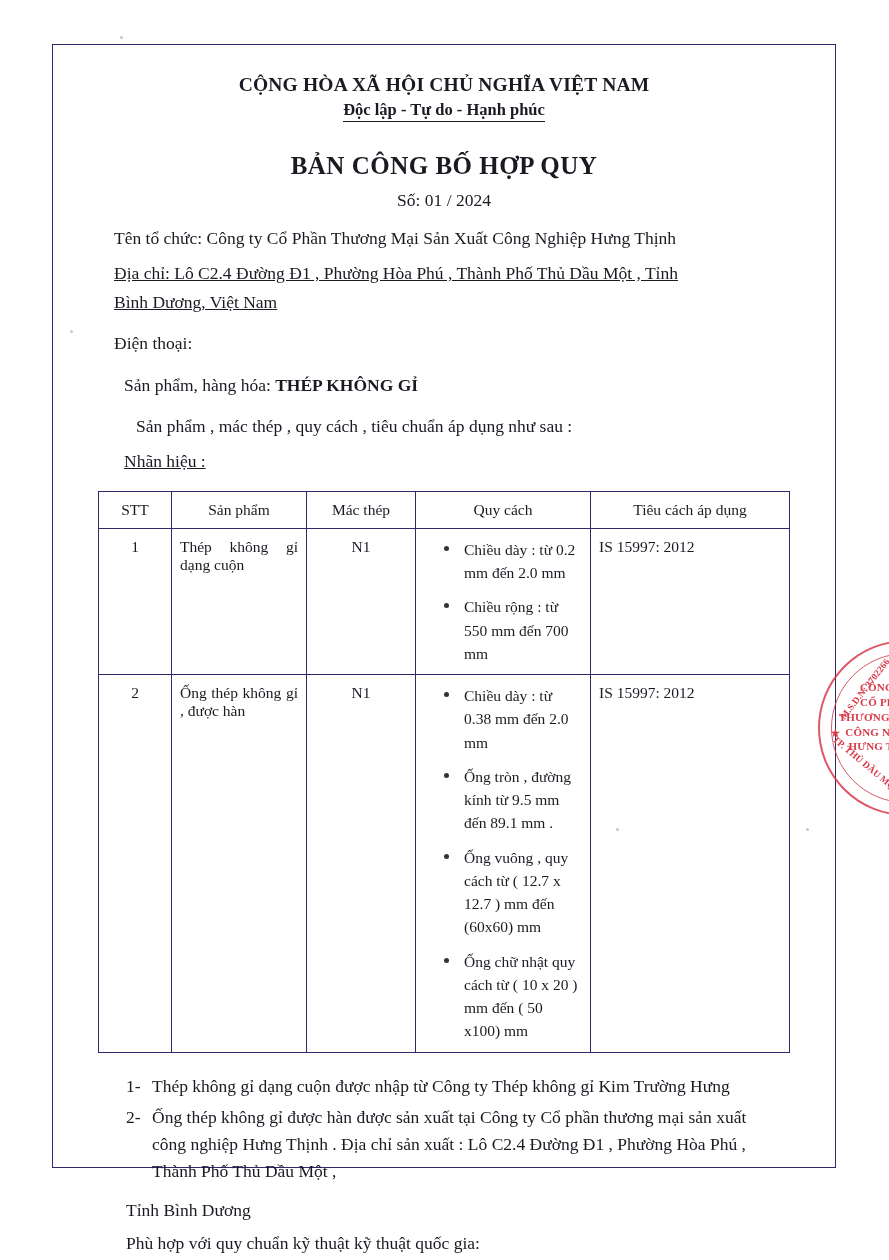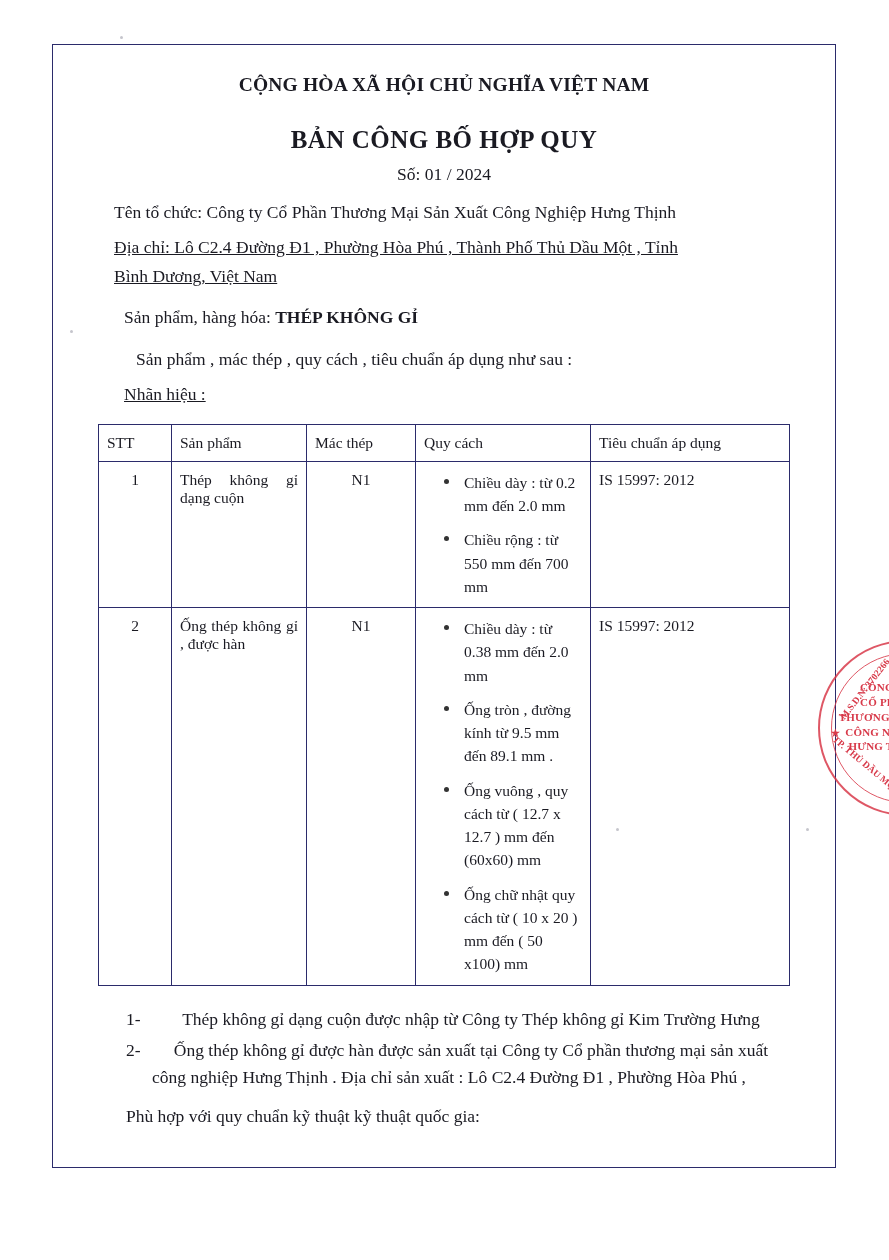--- a/index.html
+++ b/index.html
@@ -72,21 +72,21 @@
     border-collapse: collapse;
     margin-top: 16px;
     font-size: 15.5px;
   }
   table.spec th, table.spec td {
     border: 1px solid #2b2b6b;
     vertical-align: top;
     padding: 9px 8px;
     font-weight: normal;
   }
-  table.spec th { text-align: left; }
+  table.spec th { text-align: center; }
   .col-stt { width: 56px; text-align: center; }
   .col-sp { width: 118px; }
   .col-mac { width: 92px; text-align: center; }
   .col-qc { width: auto; }
   .col-tc { width: 182px; }
   td.center-cell { text-align: center; }
   .just { text-align: justify; text-justify: inter-word; }
   ul.bullets {
     margin: 0;
     padding-left: 20px;
@@ -109,21 +109,21 @@
     background: #333;
     border-radius: 50%;
   }
   .notes { margin-top: 20px; font-size: 17.5px; line-height: 1.55; }
   .note-row {
     display: flex;
     padding-left: 28px;
     margin-top: 4px;
   }
   .note-num { width: 26px; flex: 0 0 26px; }
-  .note-text { flex: 1; text-align: center; }
+  .note-text { flex: 1; }
   .note-cont { padding-left: 28px; }
   .note-cont2 { padding-left: 54px; }
   .footer-block { margin-top: 12px; font-size: 17.5px; line-height: 1.55; }
   .footer-line1 { padding-left: 28px; }
 
   
   .stamp {
     position: absolute;
     left: 818px;
     top: 640px;
@@ -187,43 +187,45 @@
 </style>
 </head>
 <body>
 
 <div class="page-frame"></div>
 
 <div class="content">
 
   <div class="center">
     <div class="national-title">CỘNG HÒA XÃ HỘI CHỦ NGHĨA VIỆT NAM</div>
+    <div><span class="national-sub">Độc lập - Tự do - Hạnh phúc</span></div>
     <div class="doc-title">BẢN CÔNG BỐ HỢP QUY</div>
     <div class="doc-number">Số: 01 / 2024</div>
   </div>
 
   <div class="para indent">Tên tổ chức: Công ty Cổ Phần Thương Mại Sản Xuất Công Nghiệp Hưng Thịnh</div>
   <div class="para indent tight">Địa chỉ: Lô C2.4 Đường Đ1 , Phường Hòa Phú , Thành Phố Thủ Dầu Một , Tỉnh</div>
   <div class="para indent tight" style="margin-top:2px">Bình Dương, Việt Nam</div>
+  <div class="para indent">Điện thoại:</div>
 
   <div class="para indent2">
     <span>Sản phẩm, hàng hóa:</span>
     <span class="bold">THÉP KHÔNG GỈ</span>
   </div>
   <div class="para indent2" style="padding-left:38px">Sản phẩm , mác thép , quy cách , tiêu chuẩn áp dụng như sau :</div>
   <div class="para indent2 tight">Nhãn hiệu :</div>
 
   <table class="spec">
     <thead>
       <tr>
         <th class="col-stt">STT</th>
         <th class="col-sp">Sản phẩm</th>
         <th class="col-mac">Mác thép</th>
         <th class="col-qc">Quy cách</th>
-        <th class="col-tc">Tiêu chuẩn áp dụng</th>
+        <th class="col-tc">Tiêu cách áp dụng</th>
       </tr>
     </thead>
     <tbody>
       <tr>
         <td class="col-stt">1</td>
         <td class="col-sp just">Thép không gỉ dạng cuộn</td>
         <td class="col-mac center-cell">N1</td>
         <td class="col-qc">
           <ul class="bullets">
             <li>Chiều dày : từ 0.2 mm đến 2.0 mm</li>
@@ -253,23 +255,25 @@
     <div class="note-row">
       <div class="note-num">1-</div>
       <div class="note-text">Thép không gỉ dạng cuộn được nhập từ Công ty Thép không gỉ Kim Trường Hưng</div>
     </div>
 
     <div class="note-row">
       <div class="note-num">2-</div>
       <div class="note-text">Ống thép không gỉ được hàn được sản xuất tại Công ty Cổ phần thương mại sản xuất</div>
     </div>
     <div class="note-cont2">công nghiệp Hưng Thịnh . Địa chỉ sản xuất : Lô C2.4 Đường Đ1 , Phường Hòa Phú ,</div>
+    <div class="note-cont2">Thành Phố Thủ Dầu Một ,</div>
   </div>
 
   <div class="footer-block">
+    <div class="footer-line1">Tỉnh Bình Dương</div>
     <div class="footer-line1" style="margin-top:6px">Phù hợp với quy chuẩn kỹ thuật kỹ thuật quốc gia:</div>
 
   </div>
 
 </div>
 
 <div class="stamp">
   <div class="stamp-ring"></div>
   <div class="stamp-ring inner"></div>
   <div class="stamp-arc top">M.S.D.N: 3702266</div>

